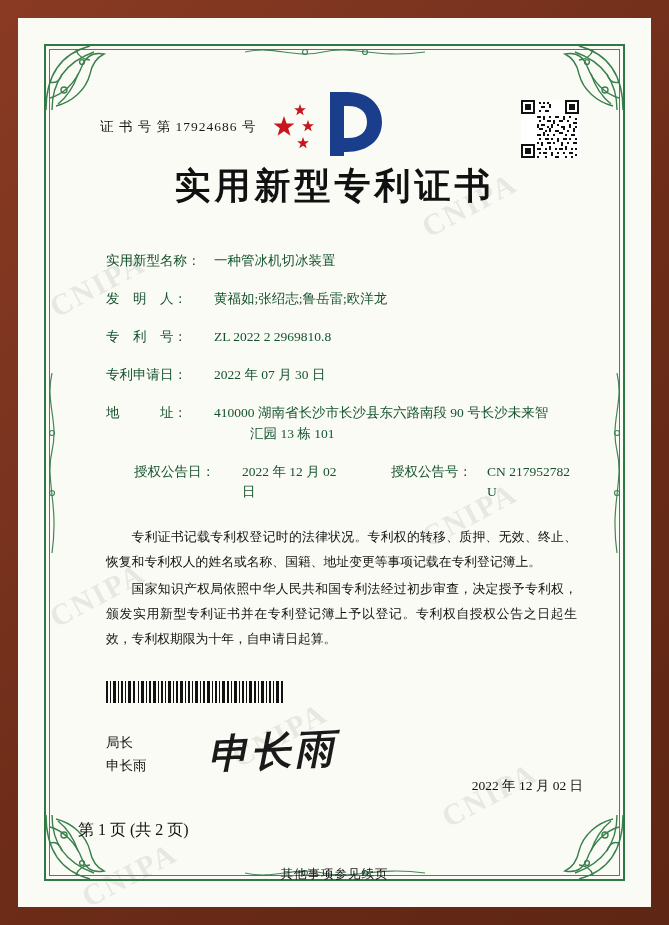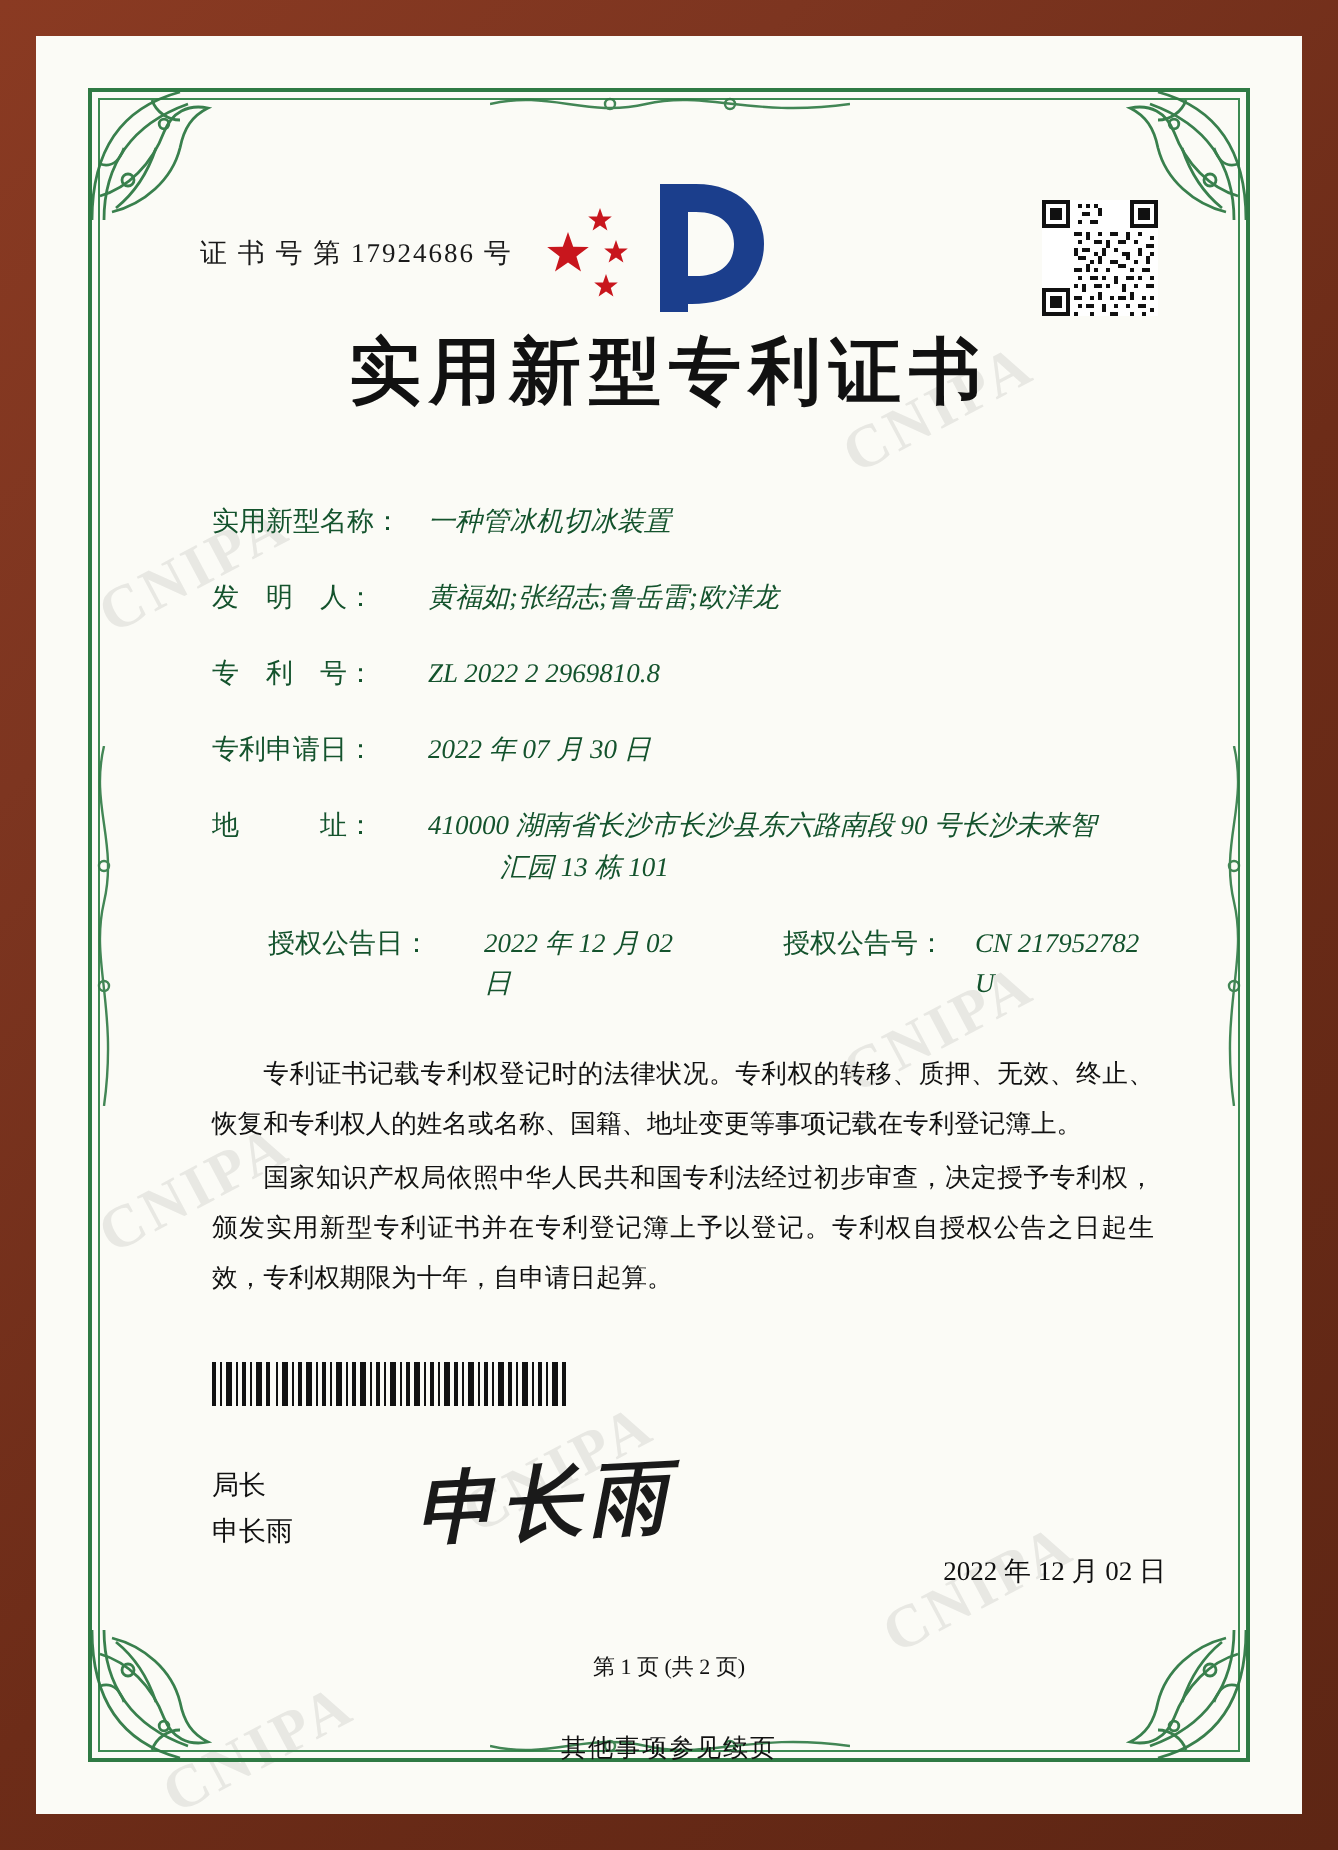--- a/index.html
+++ b/index.html
@@ -145,21 +145,20 @@
     margin-bottom: 17px;
   }
   .lbl {
     width: 108px;
     flex: 0 0 108px;
     letter-spacing: 0px;
     white-space: nowrap;
   }
   .val {
     flex: 1;
-    font-style: italic;
   }
   .val .line2 { display: block; margin-left: 36px; }
   .row.pub {
     justify-content: center;
     margin-left: 28px;
   }
   .pub-left { display: flex; }
   .pub-right { display: flex; margin-left: 40px; }
   .pub-right .lbl { width: 96px; flex: 0 0 96px; }
 
@@ -208,22 +207,22 @@
     right: 8px;
     bottom: 60px;
     font-size: 13.5px;
     color: #111;
   }
   .page-no {
     position: absolute;
     left: 0;
     right: 0;
     bottom: 14px;
-    text-align: center;
-    font-size: 11px;
+    text-align: left;
+    font-size: 16px;
     color: #111;
   }
   .footer-note {
     position: absolute;
     left: 0;
     right: 0;
     bottom: 24px;
     text-align: center;
     font-size: 12.5px;
     color: #111;

